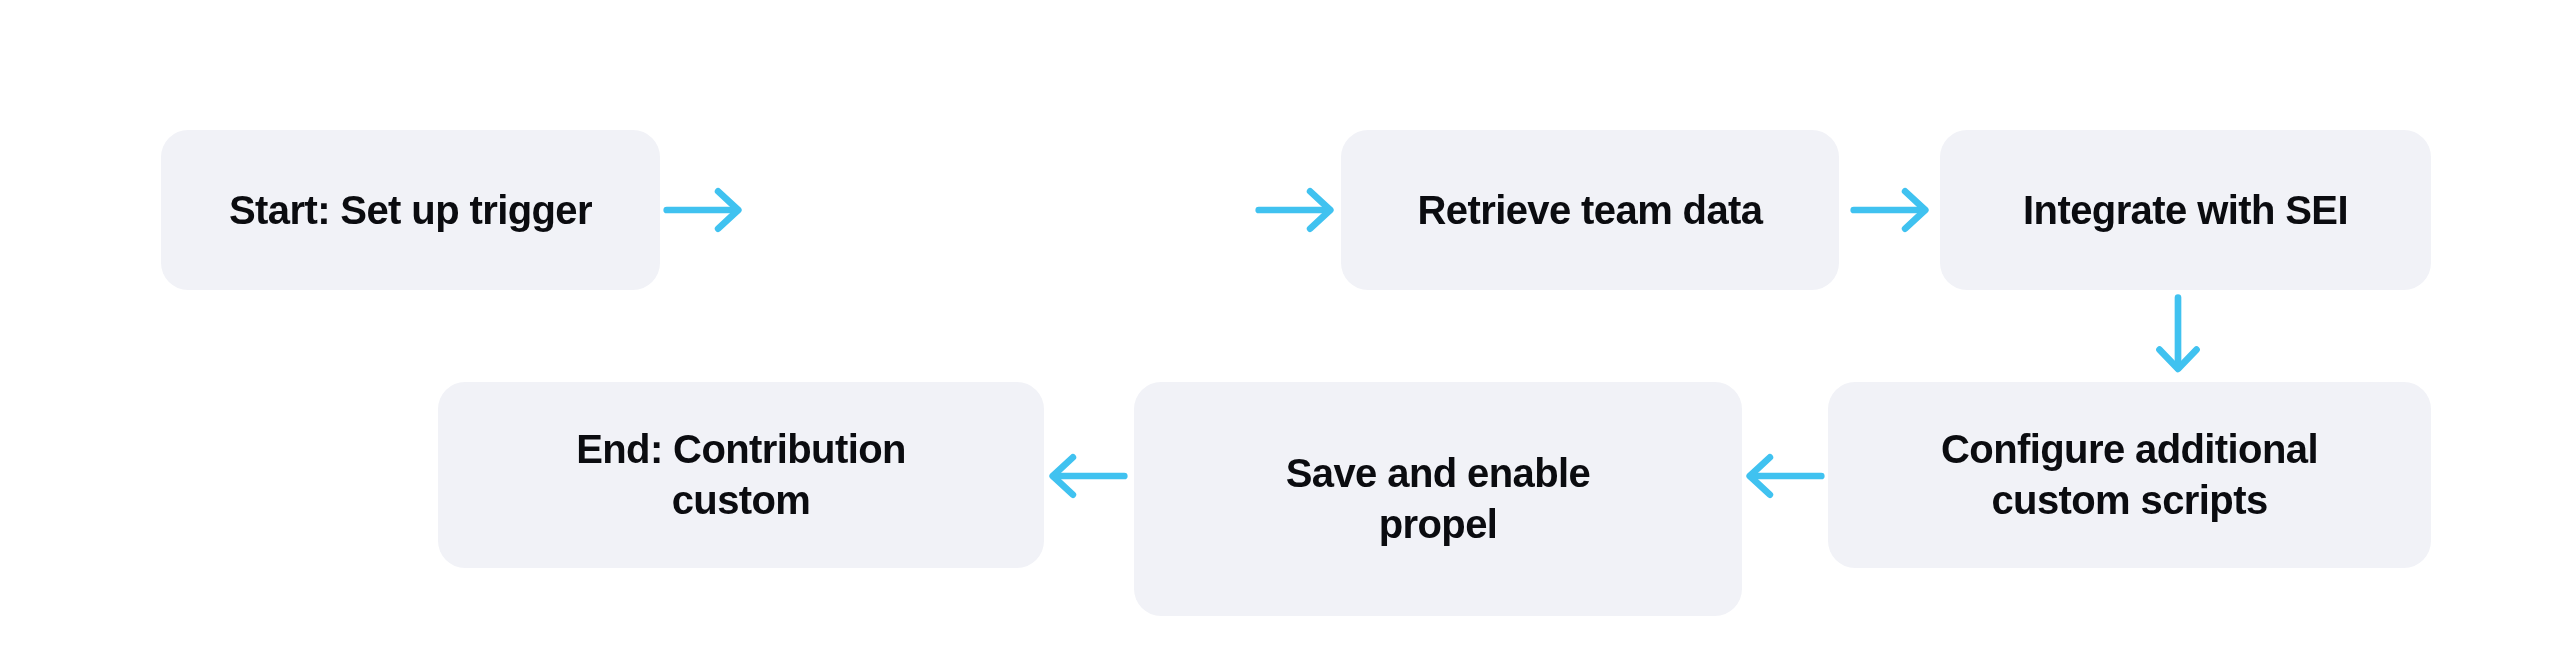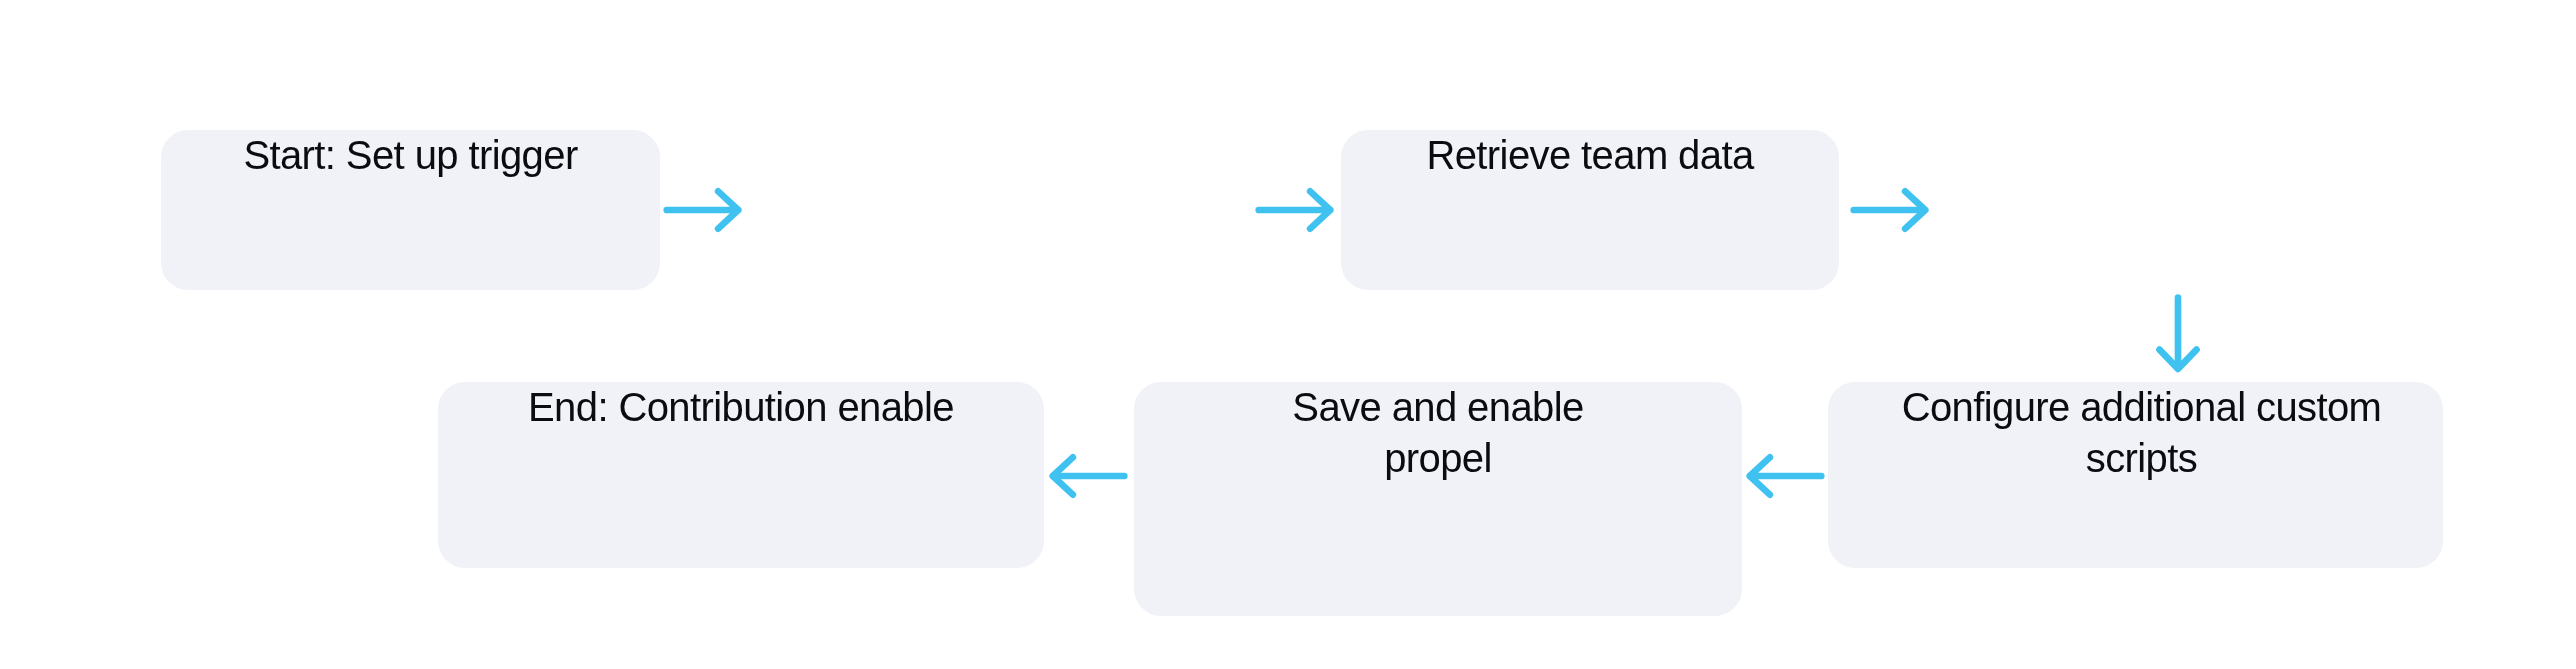--- a/index.html
+++ b/index.html
@@ -17,37 +17,38 @@
   }
   .canvas{
     position:relative;
     width:2576px;height:669px;
   }
   .node{
     position:absolute;
     background:var(--node-bg);
     border-radius:27px;
     display:flex;
+    align-items:center;
     justify-content:center;
     text-align:center;
     color:var(--text);
     font-size:40px;
-    font-weight:400;
+    font-weight:700;
     line-height:51px;
     letter-spacing:-0.6px;
   }
   .node .lbl{display:inline-block;}
   
   #n1{left:161px;top:130px;width:499px;height:160px;}
   #n2{left:745px;top:130px;width:506px;height:160px;}
   #n3{left:1341px;top:130px;width:498px;height:160px;}
   #n4{left:1940px;top:130px;width:491px;height:160px;}
   #n1 .lbl,#n2 .lbl,#n3 .lbl,#n4 .lbl{white-space:nowrap;}
   
-  #n5{left:1828px;top:382px;width:603px;height:186px;padding-left:12px;}
+  #n5{left:1828px;top:382px;width:603px;height:186px;}
   #n6{left:1134px;top:382px;width:608px;height:234px;}
   #n7{left:438px;top:382px;width:606px;height:186px;}
   #n5 .lbl{max-width:492px;}
   #n6 .lbl{max-width:388px;}
   #n7 .lbl{max-width:432px;}
   .arrow{
     position:absolute;
     color:var(--arrow);
   }
   .arrow svg{display:block;}
@@ -62,29 +63,32 @@
 <body>
 
 <div class="canvas">
 
   <div class="node" id="n1">
     <span class="lbl">Start: Set up trigger</span>
   </div>
   <div class="node" id="n3">
     <span class="lbl">Retrieve team data</span>
   </div>
+  <div class="node" id="n4">
+    <span class="lbl">Integrate with SEI</span>
+  </div>
 
   <div class="node" id="n5">
     <span class="lbl">Configure additional custom scripts</span>
   </div>
   <div class="node" id="n6">
     <span class="lbl">Save and enable propel</span>
   </div>
   <div class="node" id="n7">
-    <span class="lbl">End: Contribution enable</span>
+    <span class="lbl">End: Contribution custom</span>
   </div>
 
   <div class="arrow" id="a1">
     <svg width="79" height="54" viewBox="0 0 106 72" fill="none" stroke="currentColor" stroke-width="9" stroke-linecap="round" stroke-linejoin="round">
       <path d="M5 36 H100"></path>
         <path d="M74 11 L101 36 L74 61"></path>
     </svg>
   </div>
   <div class="arrow" id="a2">
     <svg width="79" height="54" viewBox="0 0 106 72" fill="none" stroke="currentColor" stroke-width="9" stroke-linecap="round" stroke-linejoin="round">

